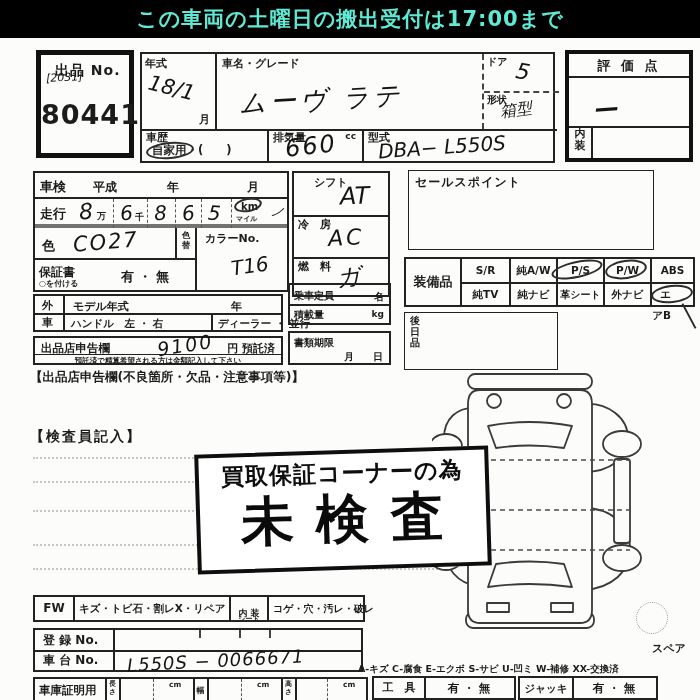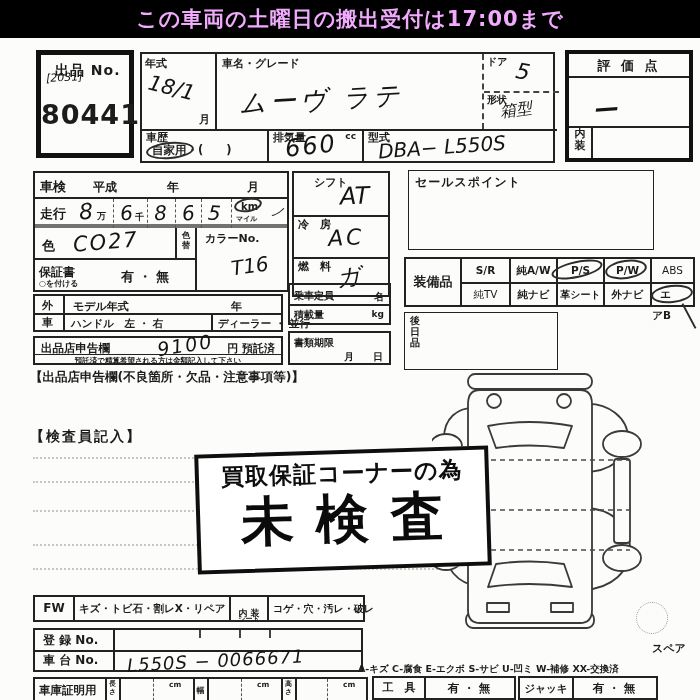--- a/index.html
+++ b/index.html
@@ -8,21 +8,21 @@
 .sheet{position:relative;width:700px;height:700px;background:#fcfcfa;overflow:hidden;
   font-family:"DejaVu Sans","Liberation Sans",sans-serif;color:#1c1c1c}
 .abs{position:absolute}
 .bx{position:absolute;border:2px solid #222}
 .lbl{font-weight:bold;white-space:nowrap}
 .hw{font-style:italic;color:#141414;white-space:nowrap}
 .vert{white-space:pre-line;line-height:1.12;text-align:center;font-weight:bold}
 .oval{position:absolute;border:2px solid #2c2c2c;border-radius:50%}
 .dash-v{position:absolute;border-left:1.5px dashed #555;width:0}
 .dotline{position:absolute;height:0;border-top:2px dotted #c7c7c0}
-.banner{position:absolute;left:0;top:0;width:700px;height:38px;background:#000;color:#f0abfc;
+.banner{position:absolute;left:0;top:0;width:700px;height:38px;background:#000;color:#5eead4;
   text-align:center;line-height:38px;font-weight:bold;font-size:21px;letter-spacing:1px}
 .stamp{position:absolute;left:196px;top:450px;width:294px;height:120px;background:#fff;
   border:4px solid #0e0e0e;transform:rotate(-1.8deg);z-index:5;text-align:center}
 .stamp .l1{font-weight:bold;font-size:23px;margin-top:4px;letter-spacing:1px;color:#0e0e0e}
 .stamp .l2{font-weight:bold;font-size:53px;letter-spacing:22px;padding-left:20px;line-height:1.12;color:#0b0b0b}
 .svgwrap{position:absolute;left:432px;top:360px;width:266px;height:292px;z-index:1}
 </style>
 </head>
 <body>
 
@@ -153,22 +153,22 @@
 
   <div class="bx" style="left:404px;top:257px;width:291px;height:50px">
     <div class="abs" style="left:0;top:0;width:56px;height:46px;border-right:2px solid #222">
       <div class="lbl abs" style="left:0;right:0;top:14px;text-align:center;font-size:13px">装備品</div>
     </div>
     <div class="abs" style="left:56px;top:23px;width:231px;border-top:2px solid #222"></div>
     <div class="abs" style="left:56px;top:0;width:47px;height:23px;text-align:center;font-size:10.5px;font-weight:bold;line-height:23px">S/R</div>
     <div class="abs" style="left:103px;top:0;width:47px;height:23px;border-left:2px solid #222;text-align:center;font-size:10.5px;font-weight:bold;line-height:23px">純A/W</div>
     <div class="abs" style="left:150px;top:0;width:47px;height:23px;border-left:2px solid #222;text-align:center;font-size:10.5px;font-weight:bold;line-height:23px">P/S</div>
     <div class="abs" style="left:197px;top:0;width:47px;height:23px;border-left:2px solid #222;text-align:center;font-size:10.5px;font-weight:bold;line-height:23px">P/W</div>
-    <div class="abs" style="left:244px;top:0;width:43px;height:23px;border-left:2px solid #222;text-align:center;font-size:10.5px;font-weight:normal;line-height:23px">ABS</div>
-    <div class="abs" style="left:56px;top:25px;width:47px;height:21px;text-align:center;font-size:10.5px;font-weight:normal;line-height:21px">純TV</div>
+    <div class="abs" style="left:244px;top:0;width:43px;height:23px;border-left:2px solid #222;text-align:center;font-size:10.5px;font-weight:bold;line-height:23px">ABS</div>
+    <div class="abs" style="left:56px;top:25px;width:47px;height:21px;text-align:center;font-size:10.5px;font-weight:bold;line-height:21px">純TV</div>
     <div class="abs" style="left:103px;top:25px;width:47px;height:21px;border-left:2px solid #222;text-align:center;font-size:10.5px;font-weight:bold;line-height:21px">純ナビ</div>
     <div class="abs" style="left:150px;top:25px;width:47px;height:21px;border-left:2px solid #222;text-align:center;font-size:10px;font-weight:bold;line-height:21px">革シート</div>
     <div class="abs" style="left:197px;top:25px;width:47px;height:21px;border-left:2px solid #222;text-align:center;font-size:10.5px;font-weight:bold;line-height:21px">外ナビ</div>
     <div class="abs" style="left:244px;top:25px;width:21px;height:21px;border-left:2px solid #222;text-align:right;font-size:10.5px;font-weight:bold;line-height:21px">エアB</div>
   </div>
   <div class="oval" style="left:551px;top:261px;width:52px;height:17px;transform:rotate(-12deg);z-index:3"></div>
   <div class="oval" style="left:605px;top:260px;width:42px;height:19px;transform:rotate(-8deg);z-index:3"></div>
   <div class="oval" style="left:651px;top:285px;width:42px;height:18px;transform:rotate(-6deg);z-index:3"></div>
   <div class="abs" style="left:688px;top:302px;width:2px;height:28px;background:#2c2c2c;transform:rotate(-28deg);z-index:3"></div>
 

